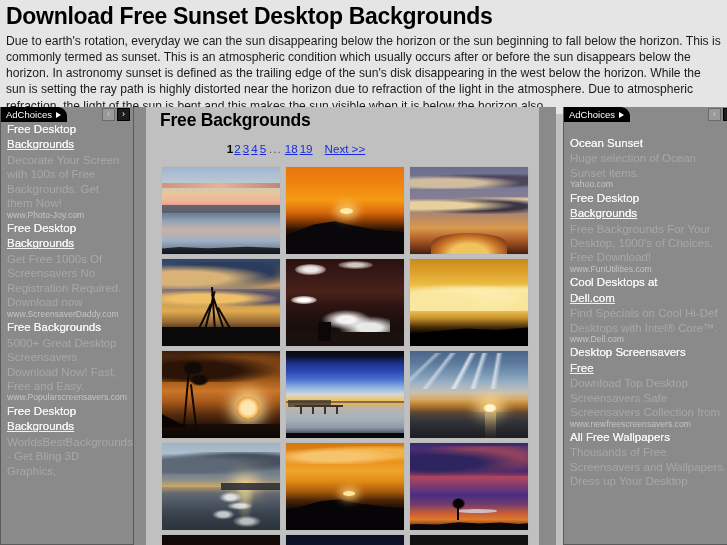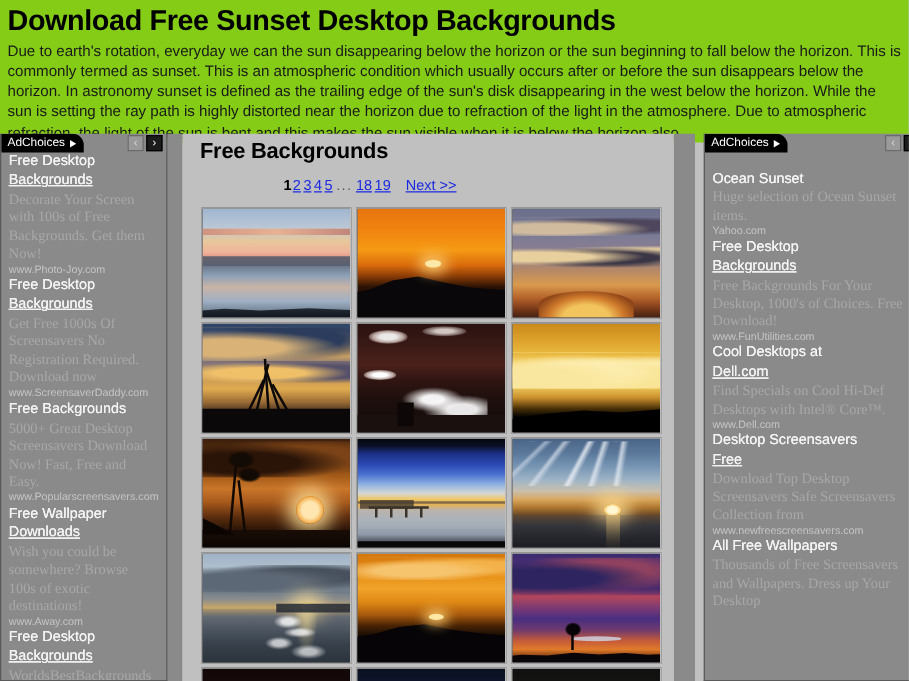--- a/index.html
+++ b/index.html
@@ -7,21 +7,21 @@
     margin: 0; padding: 0;
     width: 727px; height: 545px;
     overflow: hidden;
     background: #c0c0c0;
     font-family: "Liberation Sans", sans-serif;
   }
 
   #page { position: relative; width: 727px; height: 545px; background: #c0c0c0; }
 
   
-  .header { padding: 4px 6px 0 6px; background: #84cc16; }
+  .header { padding: 4px 6px 0 6px; background: #e5e5e5; }
   .page-title {
     font-size: 23px;
     font-weight: bold;
     color: #000;
     margin: 0 0 3px 0;
     letter-spacing: -0.3px;
     line-height: 1.12;
   }
   .intro {
     font-size: 12.1px;
@@ -110,21 +110,20 @@
     font-weight: normal;
     color: #f2f2f2;
     line-height: 1.34;
     text-shadow: 0 0 0 #fff;
   }
   .ad-title .u { text-decoration: underline; }
   .ad-desc {
     font-size: 11.5px;
     color: #a8a8a8;
     line-height: 1.26;
-    font-family: Liberation Serif, serif;
   }
   .ad-url {
     font-size: 8.6px;
     color: #c5c5c5;
     line-height: 1.2;
     margin-top: -1px;
   }
 
   .ad-spacer-14 { height: 14px; }
 
@@ -221,28 +220,20 @@
               </div>
               <div class="ad-desc">Get Free 1000s Of Screensavers No Registration Required. Download now</div>
               <div class="ad-url">www.ScreensaverDaddy.com</div>
             </div>
             <div class="ad-item">
               <div class="ad-title">
                 <div>Free Backgrounds</div>
               </div>
               <div class="ad-desc">5000+ Great Desktop Screensavers Download Now! Fast, Free and Easy.</div>
               <div class="ad-url">www.Popularscreensavers.com</div>
-            </div>
-            <div class="ad-item">
-              <div class="ad-title">
-                <div>Free Wallpaper</div>
-                <div class="u">Downloads</div>
-              </div>
-              <div class="ad-desc">Wish you could be somewhere? Browse 100s of exotic destinations!</div>
-              <div class="ad-url">www.Away.com</div>
             </div>
             <div class="ad-item">
               <div class="ad-title">
                 <div>Free Desktop</div>
                 <div class="u">Backgrounds</div>
               </div>
               <div class="ad-desc">WorldsBestBackgrounds - Get Bling 3D Graphics,</div>
             </div>
           </div>
       </div>

